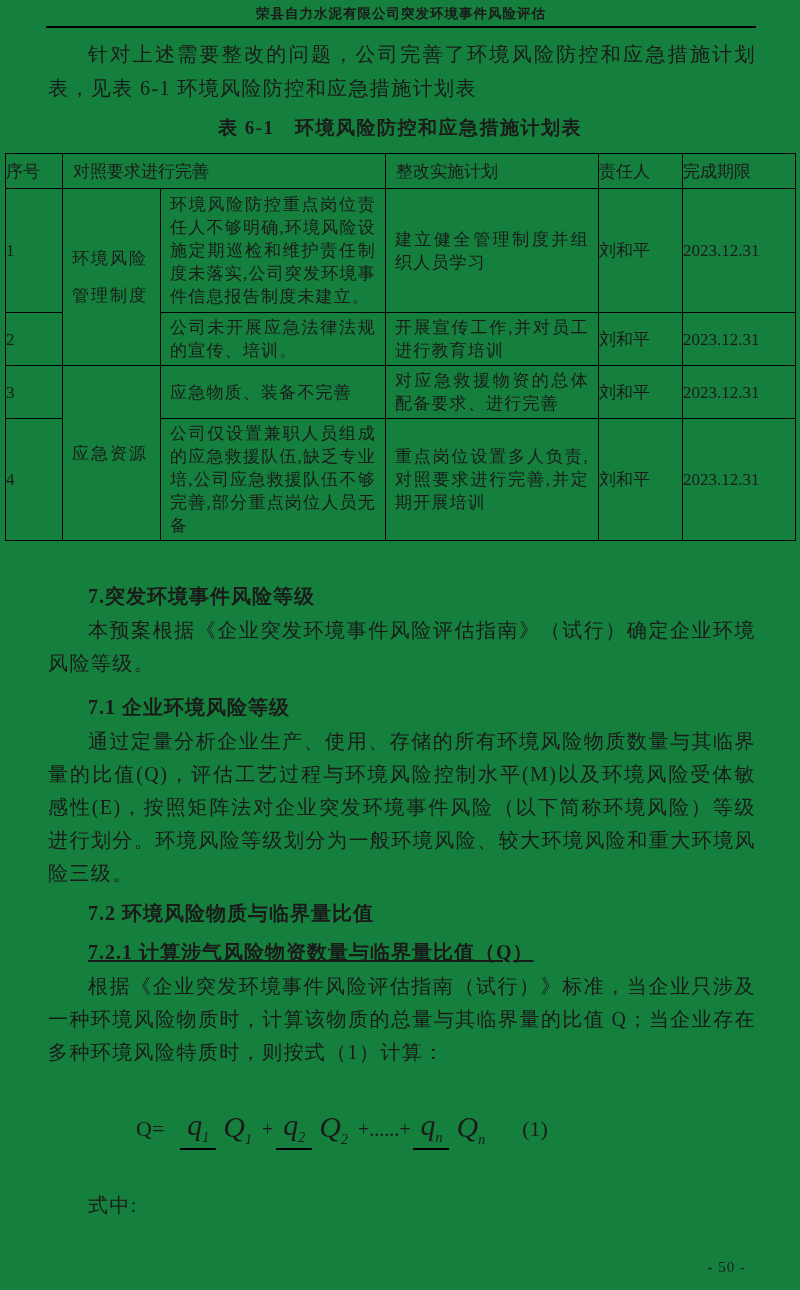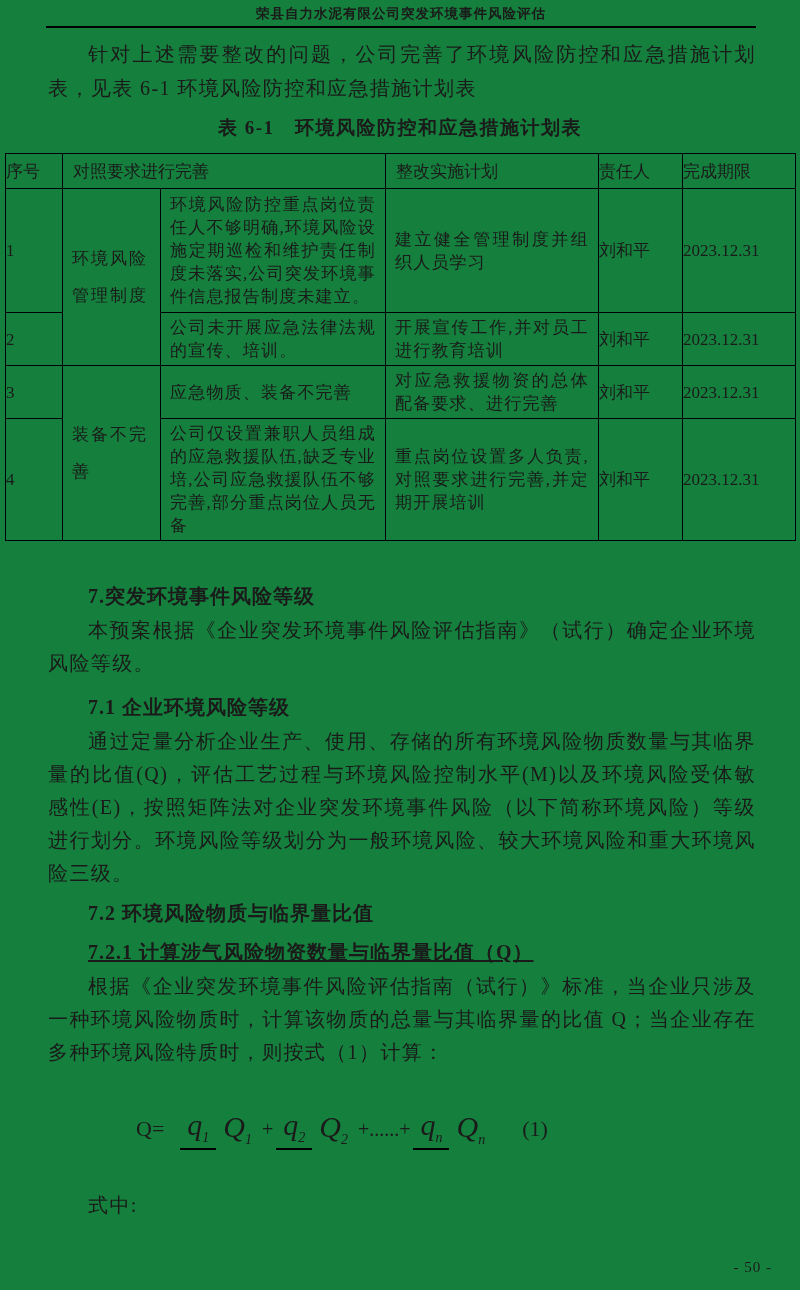--- a/index.html
+++ b/index.html
@@ -110,21 +110,21 @@
   }
   .frac .num { border-bottom: 2px solid #000; padding-bottom: 1px; }
   .frac .den { padding-top: 1px; }
   .frac sub { font-size: 14px; font-style: italic; }
   .f-op { font-size: 20px; margin: 0 3px; }
   .f-eqnum { font-size: 22px; margin-left: 30px; }
   .where-line { margin-top: 14px; }
   
   .page-number {
     position: absolute;
-    right: 28px;
+    right: 54px;
     bottom: 14px;
     font-size: 15px;
     letter-spacing: 1px;
   }
 </style>
 </head>
 <body>
 
 <div class="page">
 
@@ -168,21 +168,21 @@
     <tr class="tr-2">
       <td class="cell-center">2</td>
       <td class="issue">公司未开展应急法律法规的宣传、培训。</td>
       <td class="plan">开展宣传工作,并对员工进行教育培训</td>
       <td class="cell-center">刘和平</td>
       <td class="cell-center">2023.12.31</td>
     </tr>
     <tr class="tr-3">
       <td class="cell-center">3</td>
       <td class="cat" rowspan="2">
-        <span class="cat-span">装备不完善</span>
+        <span class="cat-span">应急资源</span>
       </td>
       <td class="issue">应急物质、装备不完善</td>
       <td class="plan">对应急救援物资的总体配备要求、进行完善</td>
       <td class="cell-center">刘和平</td>
       <td class="cell-center">2023.12.31</td>
     </tr>
     <tr class="tr-4">
       <td class="cell-center">4</td>
       <td class="issue">公司仅设置兼职人员组成的应急救援队伍,缺乏专业培,公司应急救援队伍不够完善,部分重点岗位人员无备</td>
       <td class="plan">重点岗位设置多人负责,对照要求进行完善,并定期开展培训</td>

